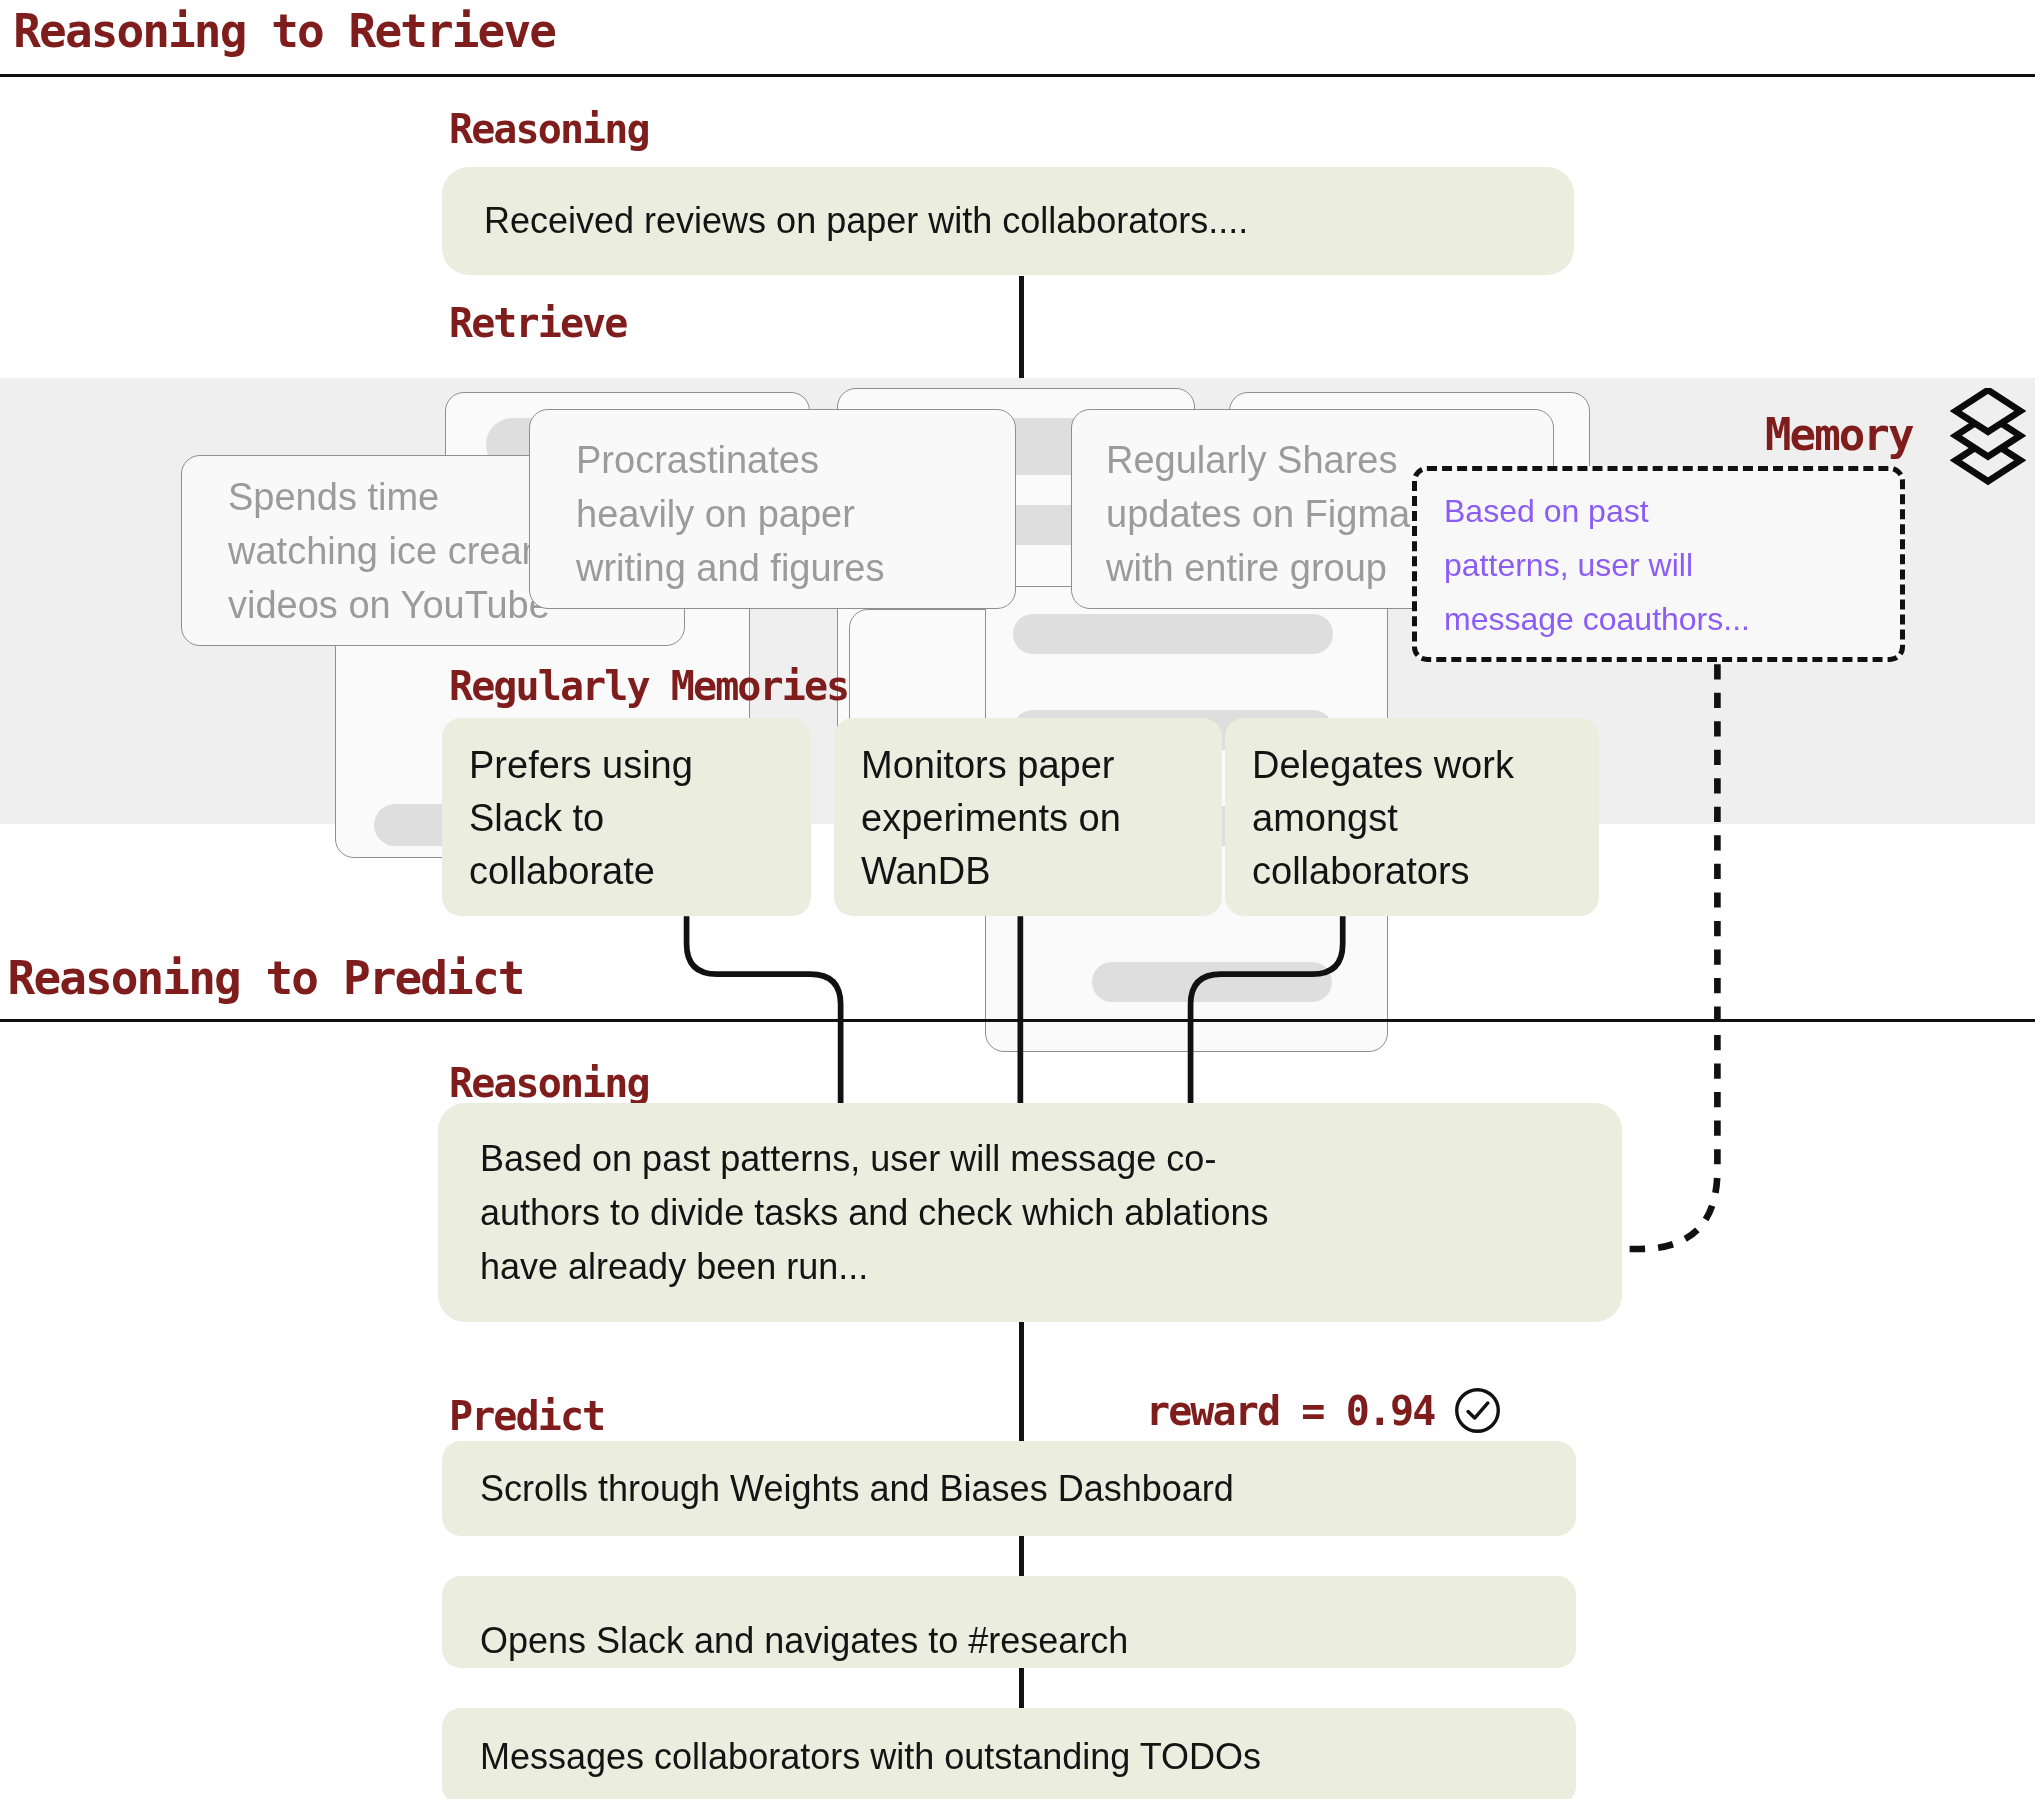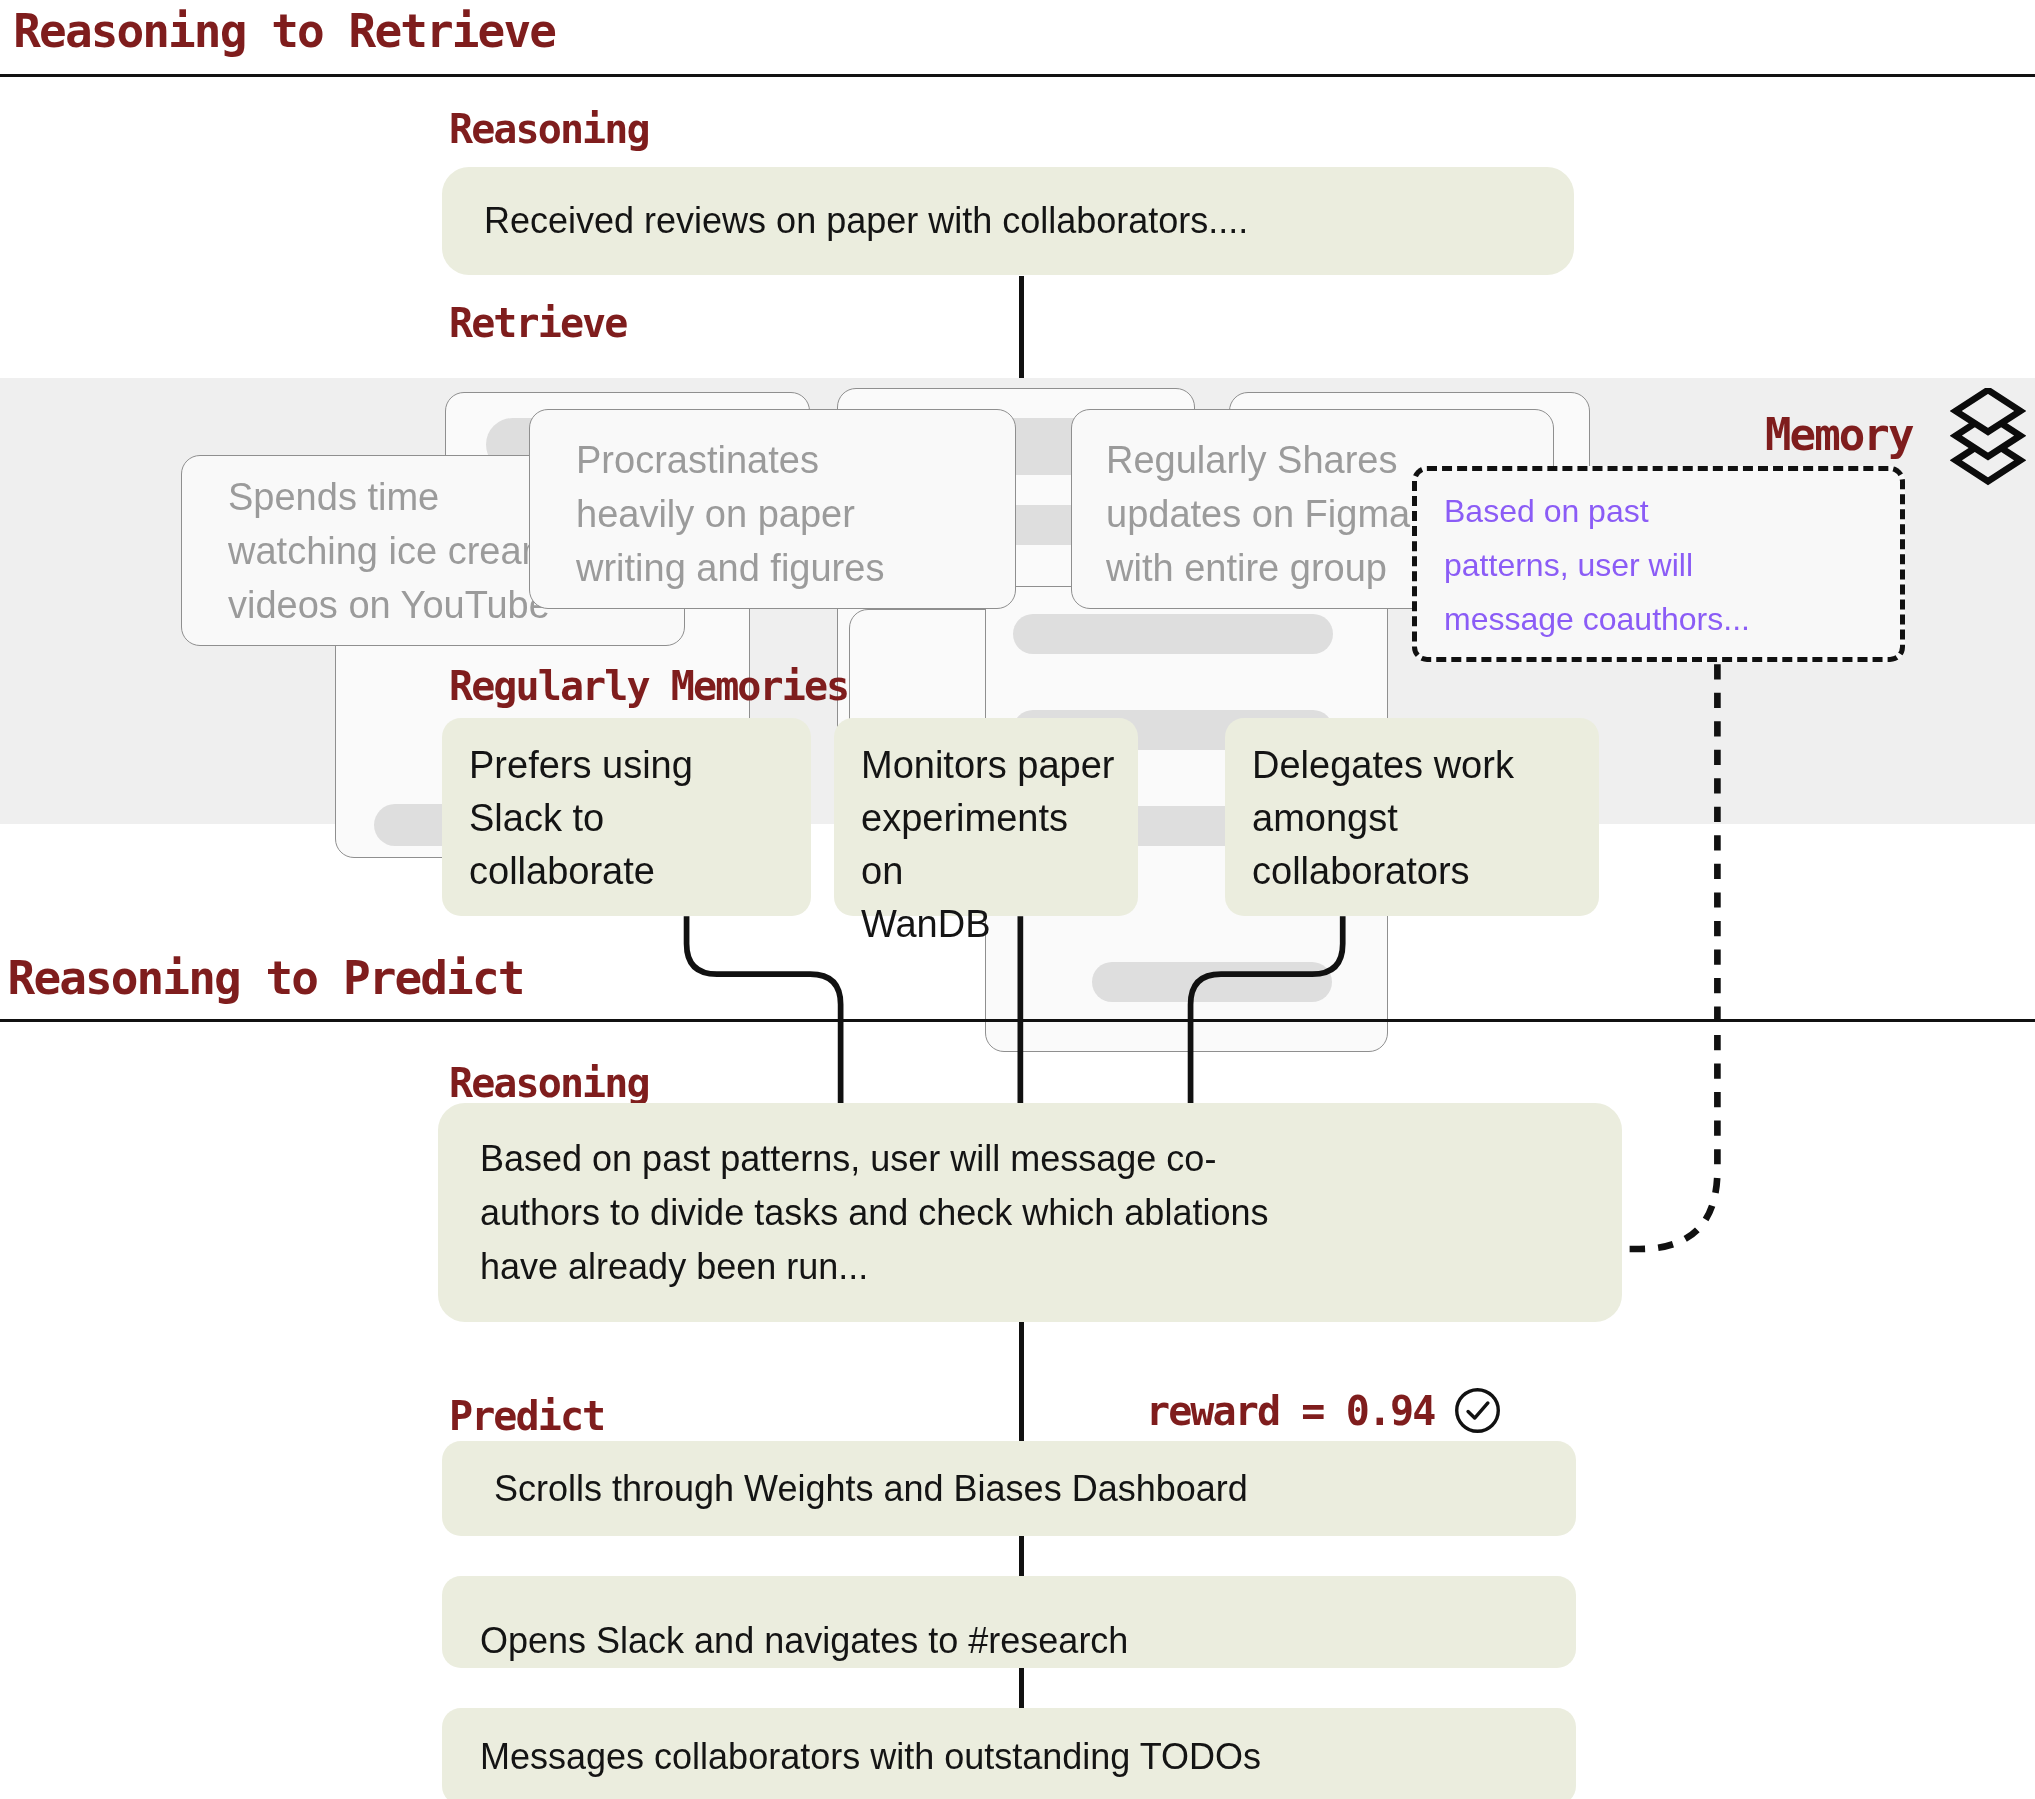--- a/index.html
+++ b/index.html
@@ -91,21 +91,21 @@
 
   <div class="dashedcard" style="left:1412px;top:466px;width:493px;height:196px;padding:13.3px 9.5px 0 27px;">Based on past
 patterns, user will
 message coauthors...</div>
 
   <div class="abs mono lbl" style="left:449px;top:664px;">Regularly Memories</div>
 
   <div class="retbox" style="left:442px;top:718px;width:369px;height:198px;">Prefers using
 Slack to
 collaborate</div>
-  <div class="retbox" style="left:834px;top:718px;width:304px;height:198px;">Monitors paper
+  <div class="retbox" style="left:834px;top:718px;width:388px;height:198px;">Monitors paper
 experiments on
 WanDB</div>
   <div class="retbox" style="left:1225px;top:718px;width:374px;height:198px;">Delegates work
 amongst
 collaborators</div>
 
   <svg class="overlay" width="2035" height="1800" viewBox="0 0 2140 1892">
     <path d="M 722 963 V 992 Q 722 1024 754 1024 H 852 Q 884 1024 884 1056 V 1160" fill="none" stroke="#111" stroke-width="6"></path>
     <path d="M 1073 963 V 1160" fill="none" stroke="#111" stroke-width="6"></path>
     <path d="M 1412 963 V 992 Q 1412 1024 1380 1024 H 1284 Q 1252 1024 1252 1056 V 1160" fill="none" stroke="#111" stroke-width="6"></path>
@@ -129,21 +129,21 @@
 
   <div class="rewardwrap" style="left:1146px;top:1385px;">
     <div class="mono" style="font-size:40px;">reward = 0.94</div>
     <svg width="51" height="51" viewBox="0 0 54 54">
       <circle cx="27" cy="27" r="22" fill="none" stroke="#111" stroke-width="3.6"></circle>
       <path d="M17 28 L24 35 L38 19" fill="none" stroke="#111" stroke-width="3.6" stroke-linecap="round" stroke-linejoin="round"></path>
     </svg>
   </div>
 
   <div class="abs bigbox" style="left:442px;top:1441px;width:1134px;height:95px;border-radius:19px;">
-    <div class="inner" style="padding-left:52px;">Scrolls through Weights and Biases Dashboard</div>
+    <div class="inner" style="padding-left:38px;">Scrolls through Weights and Biases Dashboard</div>
   </div>
   <div class="vline" style="left:1019px;top:1536px;height:40px;"></div>
 
   <div class="abs bigbox" style="left:442px;top:1576px;width:1134px;height:92px;border-radius:19px;align-items:flex-end;">
     <div class="inner" style="padding-left:38px;">Opens Slack and navigates to #research</div>
   </div>
   <div class="vline" style="left:1019px;top:1668px;height:40px;"></div>
 
   <div class="abs bigbox" style="left:442px;top:1708px;width:1134px;height:97px;border-radius:19px;">
     <div class="inner" style="padding-left:38px;">Messages collaborators with outstanding TODOs</div>

